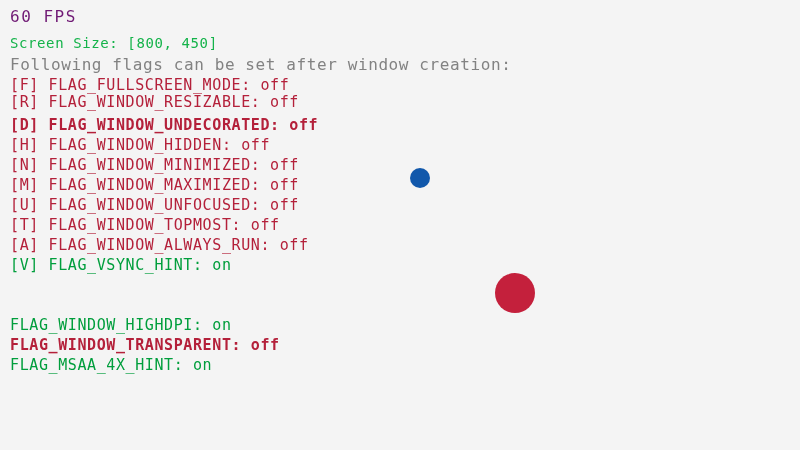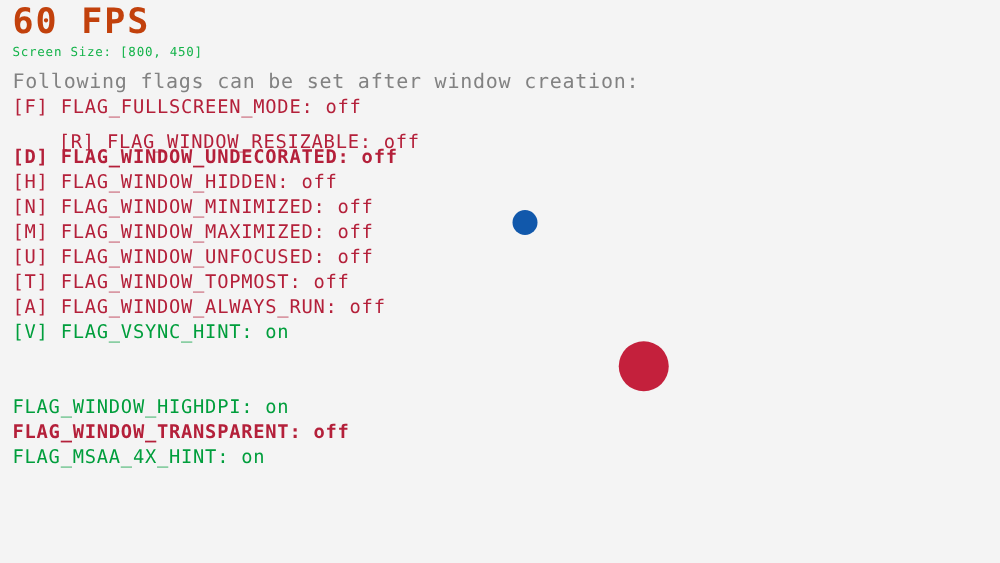--- a/index.html
+++ b/index.html
@@ -17,32 +17,32 @@
     font-family: "DejaVu Sans Mono", "Liberation Mono", monospace;
     -webkit-font-smoothing: none;
     font-smooth: never;
   }
 
   
   .fps {
     position: absolute;
     left: 10px;
     top: 7px;
-    font-size: 28px;
+    font-size: 16px;
     line-height: 20px;
-    font-weight: bold;
+    font-weight: normal;
     letter-spacing: 1.5px;
-    color: #c2410c;
+    color: #701a75;
     white-space: pre;
   }
   .screen-size {
     position: absolute;
     left: 10px;
     top: 37px;
-    font-size: 10px;
+    font-size: 14px;
     line-height: 12px;
     letter-spacing: 0.6px;
     color: #14b34a;
     white-space: pre;
   }
   .section-head {
     position: absolute;
     left: 10px;
     font-size: 16px;
     line-height: 12px;
@@ -90,21 +90,21 @@
 <div id="screen" style="background: rgb(244, 244, 244);">
 
   <div class="fps">60 FPS</div>
 
   <div class="screen-size">Screen Size: [800, 450]</div>
 
   <div class="section-head" id="head-after">Following flags can be set after window creation:</div>
 
   <div id="flags-after">
       <div class="flag-line flag-off" style="top: 79px;">[F] FLAG_FULLSCREEN_MODE: off</div>
-      <div class="flag-line flag-off" style="top: 107px; margin-left: 37px;">[R] FLAG_WINDOW_RESIZABLE: off</div>
+      <div class="flag-line flag-off" style="top: 96px;">[R] FLAG_WINDOW_RESIZABLE: off</div>
       <div class="flag-line flag-off" style="top: 119px; font-weight: bold;">[D] FLAG_WINDOW_UNDECORATED: off</div>
       <div class="flag-line flag-off" style="top: 139px;">[H] FLAG_WINDOW_HIDDEN: off</div>
       <div class="flag-line flag-off" style="top: 159px;">[N] FLAG_WINDOW_MINIMIZED: off</div>
       <div class="flag-line flag-off" style="top: 179px;">[M] FLAG_WINDOW_MAXIMIZED: off</div>
       <div class="flag-line flag-off" style="top: 199px;">[U] FLAG_WINDOW_UNFOCUSED: off</div>
       <div class="flag-line flag-off" style="top: 219px;">[T] FLAG_WINDOW_TOPMOST: off</div>
       <div class="flag-line flag-off" style="top: 239px;">[A] FLAG_WINDOW_ALWAYS_RUN: off</div>
       <div class="flag-line flag-on" style="top: 259px;">[V] FLAG_VSYNC_HINT: on</div>
     </div>
 

